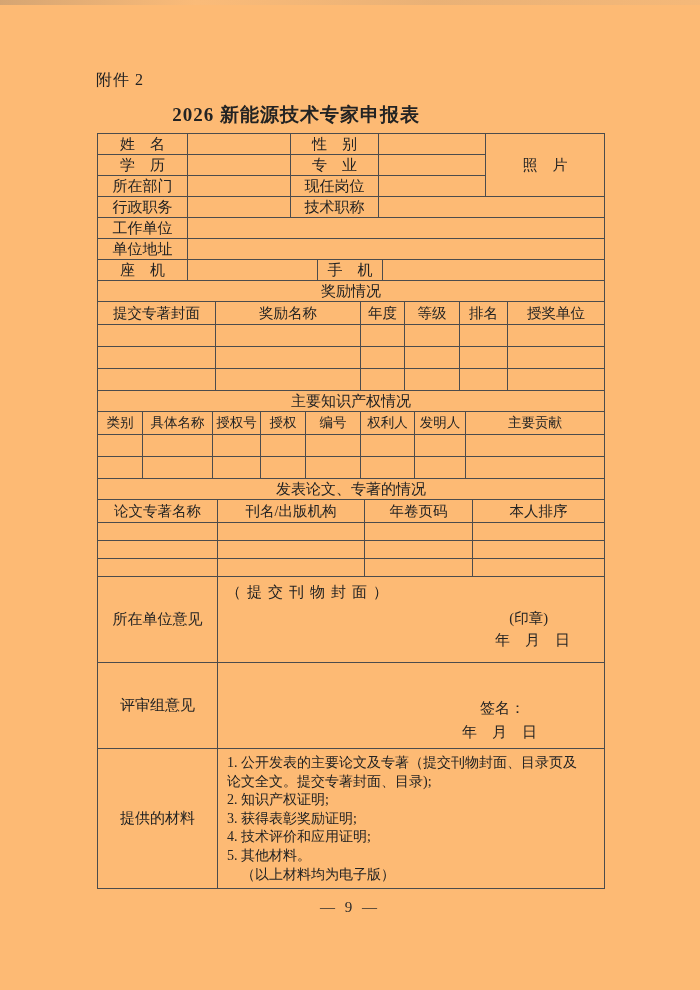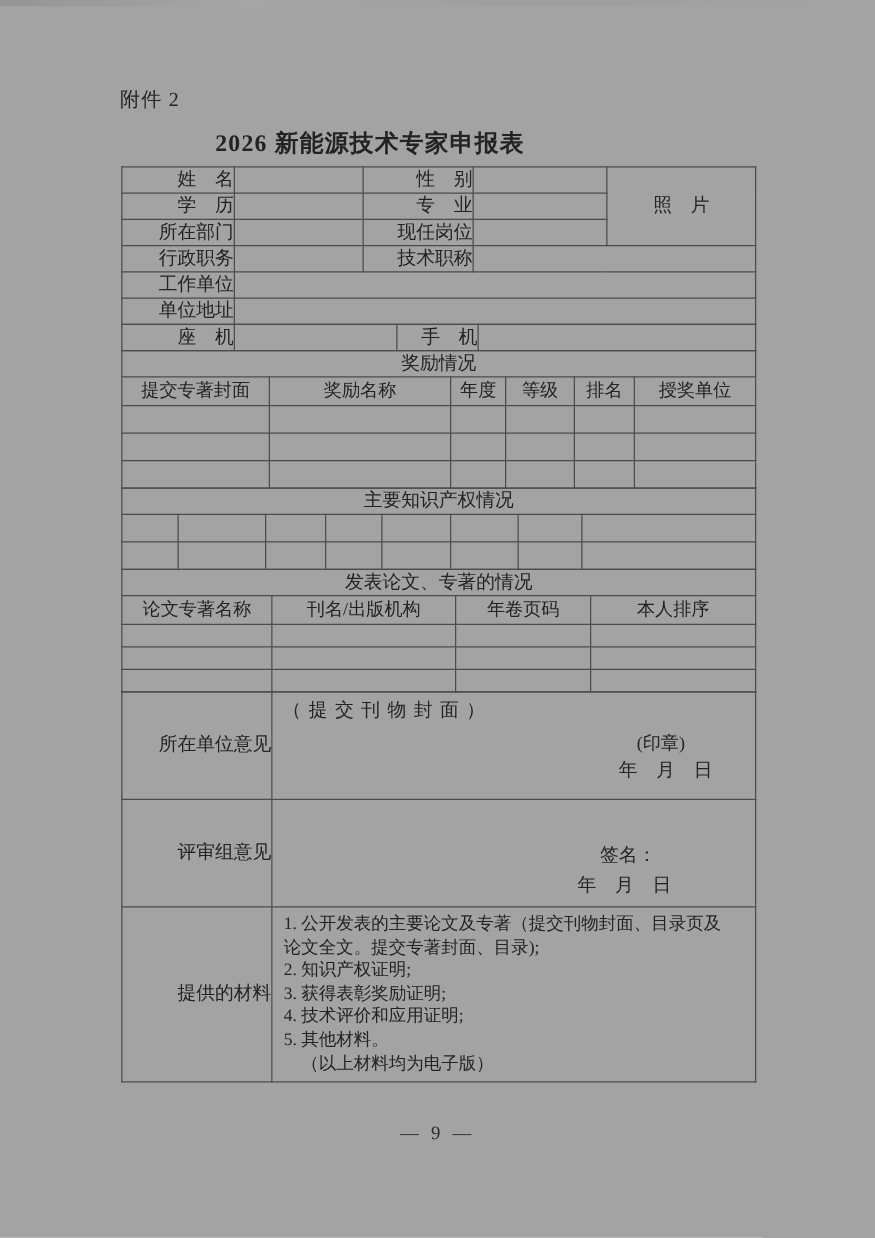--- a/index.html
+++ b/index.html
@@ -1,21 +1,21 @@
 <!DOCTYPE html>
 <html><head>
 <meta charset="utf-8">
 <style>
   html,body { margin:0; padding:0; }
   body { background:#ffffff; }
   .page {
     position:relative;
     width:700px; height:990px;
     margin:0 auto;
-    background:#a3a3a3;
+    background:#fdba74;
     font-family:"Liberation Serif","DejaVu Serif",serif;
     color:#232323;
     overflow:hidden;
   }
   
   .scan-streak {
     position:absolute; top:0; left:0; width:100%; height:5px;
     background:linear-gradient(90deg, rgba(110,110,110,.28), rgba(205,205,200,.06) 28%, rgba(130,130,130,.16) 62%, rgba(170,170,165,.10));
   }
   .attachment {
@@ -36,21 +36,21 @@
     line-height:1.25;
   }
   .r20 td { height:20px; }
   .r21 td { height:20px; }
   .r22 td { height:21px; }
   .r23 td { height:22px; }
   .r18 td { height:17px; }
   td.sect { font-size:15px; }
   td.hdr  { font-size:14.5px; }
   td.hdr8 { font-size:13.5px; }
-  td.lblcol { font-size:15px;text-align:right; }
+  td.lblcol { font-size:15px; }
   
   td.content { text-align:left; vertical-align:top; position:relative; }
   .hint { position:absolute; top:6px; left:8px; font-size:15px; letter-spacing:6px; white-space:nowrap; }
   .seal-block { position:absolute; left:0; bottom:12px; width:100%; text-align:right; }
   .seal  { padding-right:56px; font-size:14.5px; }
   .date1 { padding-right:34px; font-size:15px; margin-top:4px; }
   .sig-block { padding-top:36px; text-align:right; }
   .sig   { padding-right:79px; font-size:15px; }
   .date2 { padding-right:67px; font-size:15px; margin-top:5px; }
   td.materials { padding:5px 14px 4px 9px; }
@@ -190,20 +190,30 @@
           <col style="width:45px">
           <col style="width:55px">
           <col style="width:54px">
           <col style="width:51px">
           <col style="width:139px">
         </colgroup>
       <tbody>
           <tr class="r20">
         <td colspan="8" class="sect">主要知识产权情况</td>
       </tr>
+      <tr class="r23">
+        <td class="hdr8">类别</td>
+        <td class="hdr8">具体名称</td>
+        <td class="hdr8">授权号</td>
+        <td class="hdr8">授权</td>
+        <td class="hdr8">编号</td>
+        <td class="hdr8">权利人</td>
+        <td class="hdr8">发明人</td>
+        <td class="hdr8">主要贡献</td>
+      </tr>
       <tr class="r22">
             <td></td>
             <td></td>
             <td></td>
             <td></td>
             <td></td>
             <td></td>
             <td></td>
             <td></td>
           </tr>

